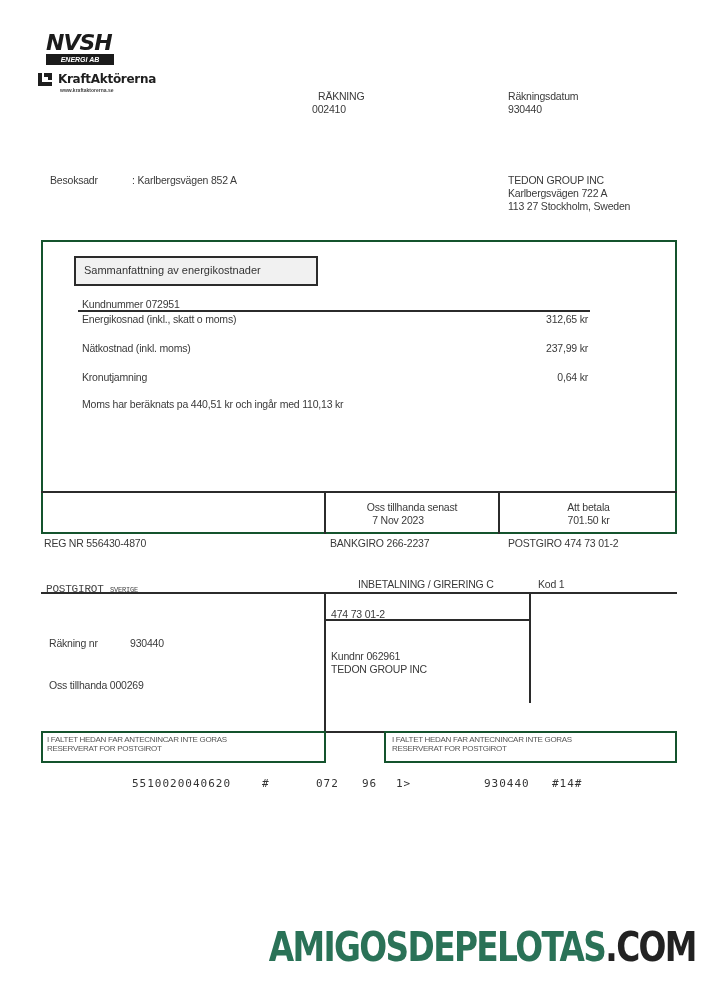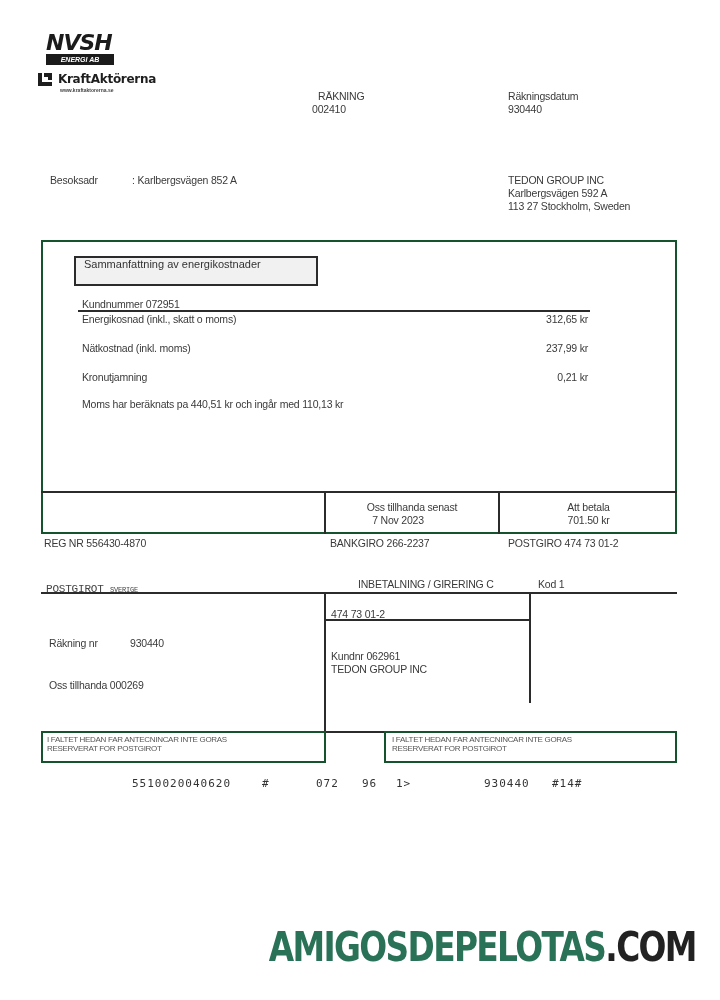--- a/index.html
+++ b/index.html
@@ -32,21 +32,21 @@
       position: absolute; left: 20px; top: 0; font-family: "DejaVu Sans", sans-serif; font-weight: bold;
       font-size: 12px; color: #1e1e1e; letter-spacing: -0.3px;
     }
     .kraft-url {
       position: absolute; left: 22px; top: 15px; font-size: 5px; color: #444; font-weight: bold;
     }
     .line { position: absolute; background: #2b2b2b; }
     .box { position: absolute; border: 2px solid #14532d; box-sizing: border-box; }
     .summary-title {
       left: 74px; top: 256px; width: 244px; height: 30px; border: 2px solid #2b2b2b;
-      background: #f1f1f1; box-sizing: border-box; padding: 0 0 0 8px; font-size: 11px; color: #333;
+      background: #f1f1f1; box-sizing: border-box; padding: 6px 0 0 8px; font-size: 11px; color: #333;
     }
     .right { text-align: right; }
     .center { text-align: center; }
     .small-caps { font-size: 8px; color: #555; line-height: 9px; letter-spacing: -0.3px; }
     .mono { font-family: "DejaVu Sans Mono", monospace; font-size: 11px; letter-spacing: 1px; color: #333; }
     .watermark {
       right: 24px; top: 924px; font-family: "DejaVu Sans", sans-serif; font-weight: bold;
       font-size: 40px; letter-spacing: -2px; transform: scaleX(0.82); transform-origin: right top;
     }
   </style>
@@ -67,38 +67,38 @@
 </div>
 
 <div class="abs txt" style="left:298px; top:90px;padding-left:20px;">RÄKNING</div>
 <div class="abs txt" style="left:312px; top:103px;">002410</div>
 <div class="abs txt" style="left:508px; top:90px;">Räkningsdatum</div>
 <div class="abs txt" style="left:508px; top:103px;">930440</div>
 
 <div class="abs txt" style="left:50px; top:174px;">Besoksadr</div>
 <div class="abs txt" style="left:132px; top:174px;">: Karlbergsvägen 852 A</div>
 <div class="abs txt" style="left:508px; top:174px;">TEDON GROUP INC</div>
-<div class="abs txt" style="left:508px; top:187px;">Karlbergsvägen 592 A</div>
+<div class="abs txt" style="left:508px; top:187px;">Karlbergsvägen 722 A</div>
 <div class="abs txt" style="left:508px; top:200px;">113 27 Stockholm, Sweden</div>
 
 <div class="box" style="left:41px; top:240px; width:636px; height:294px;"></div>
 <div class="line" style="left:41px; top:491px; width:636px; height:2px;"></div>
 <div class="line" style="left:324px; top:491px; width:2px; height:43px;"></div>
 <div class="line" style="left:498px; top:491px; width:2px; height:43px;"></div>
 
 <div class="abs summary-title">Sammanfattning  av energikostnader</div>
 <div class="abs txt" style="left:82px; top:298px;">Kundnummer 072951</div>
 <div class="line" style="left:78px; top:310px; width:512px; height:2px;"></div>
 
 <div class="abs txt" style="left:82px; top:313px;">Energikosnad (inkl., skatt o moms)</div>
 <div class="abs txt right" style="left:480px; top:313px; width:108px;">312,65 kr</div>
 <div class="abs txt" style="left:82px; top:342px;">Nätkostnad (inkl. moms)</div>
 <div class="abs txt right" style="left:480px; top:342px; width:108px;">237,99 kr</div>
 <div class="abs txt" style="left:82px; top:371px;">Kronutjamning</div>
-<div class="abs txt right" style="left:480px; top:371px; width:108px;">0,21 kr</div>
+<div class="abs txt right" style="left:480px; top:371px; width:108px;">0,64 kr</div>
 <div class="abs txt" style="left:82px; top:398px;">Moms har beräknats pa 440,51 kr och ingår med 110,13 kr</div>
 
 <div class="abs txt center" style="left:326px; top:501px; width:172px;">Oss tillhanda senast</div>
 <div class="abs txt center" style="left:316px; top:514px; width:164px;">7 Nov 2023</div>
 <div class="abs txt center" style="left:500px; top:501px; width:177px;">Att betala</div>
 <div class="abs txt center" style="left:500px; top:514px; width:177px;">701.50 kr</div>
 
 <div class="abs txt" style="left:44px; top:537px;">REG NR 556430-4870</div>
 <div class="abs txt" style="left:330px; top:537px;">BANKGIRO 266-2237</div>
 <div class="abs txt" style="left:508px; top:537px;">POSTGIRO 474 73 01-2</div>

